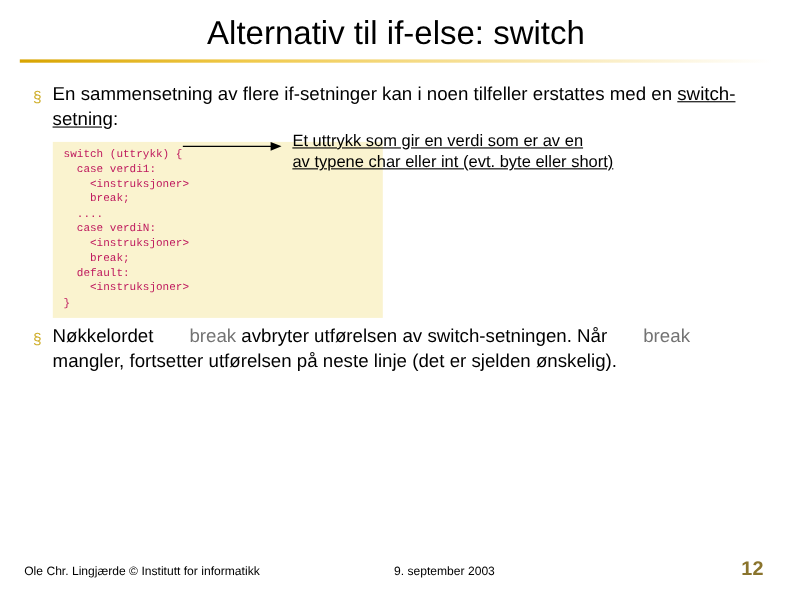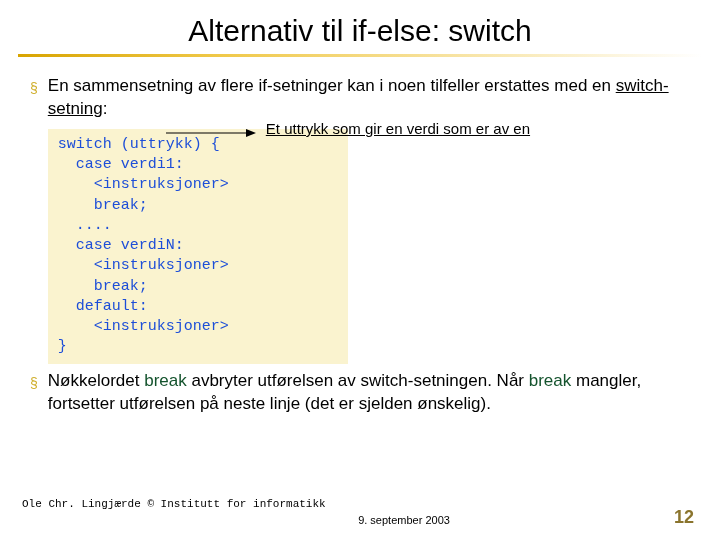--- a/index.html
+++ b/index.html
@@ -65,59 +65,58 @@
     position: absolute;
     left: 218px;
     top: -2px;
     font-size: 15px;
     line-height: 1.3;
     width: 420px;
     text-decoration: underline;
   }
   .code-block {
     font-family: "Courier New", Courier, monospace;
-    font-size: 15px;
+    font-size: 10px;
     line-height: 1.35;
     background: #faf3cf;
     width: 280px;
     padding: 6px 10px 6px 10px;
     margin-top: 8px;
     white-space: pre;
-    color: #1d4ed8;
+    color: #be185d;
   }
   .footer {
     position: absolute;
     bottom: 14px;
     left: 0;
     width: 720px;
     font-size: 11px;
     color: #000;
   }
   .footer-left {
     position: absolute;
     left: 22px;
-    bottom: 16px;
-    font-family: Liberation Mono, monospace;
+    bottom: 0;
   }
   .footer-center {
     position: absolute;
     left: 50%;
     transform: translateX(-50%);
     bottom: 0;
     margin-left: 44px;
   }
   .footer-right {
     position: absolute;
     right: 26px;
     bottom: -2px;
     font-size: 18px;
     color: #8a742d;
     font-weight: bold;
   }
-  .red { color: #14532d; }
+  .red { color: #737373; margin-left: 28px; }
 </style>
 </head>
 <body>
 
 <div class="slide">
 
   <div class="title">Alternativ til if-else: switch</div>
   <div class="title-underline"></div>
 
   <div class="content">
@@ -127,20 +126,21 @@
       <div class="bullet-body">
         <span>En sammensetning av flere if-setninger kan i noen tilfeller erstattes med en </span><span class="underlined">switch-setning</span><span>:</span>
 
         <div class="arrow-anno-row">
           <svg class="arrow-svg" viewBox="0 0 90 20">
             <line x1="0" y1="10" x2="82" y2="10" stroke="#000" stroke-width="1.2"></line>
             <polygon points="90,10 80,6 80,14" fill="#000"></polygon>
           </svg>
           <div class="anno-text">
             <span>Et uttrykk som gir en verdi som er av en</span><br>
+            <span>av typene char eller int (evt. byte eller short)</span>
           </div>
         </div>
 
         <div class="code-block">switch (uttrykk) {
   case verdi1:
     &lt;instruksjoner&gt;
     break;
   ....
   case verdiN:
     &lt;instruksjoner&gt;

